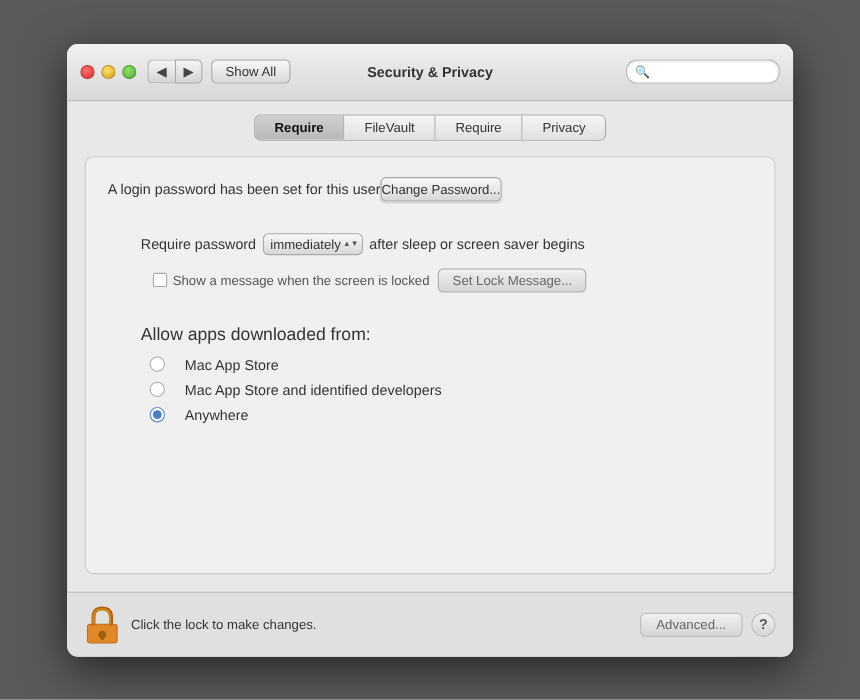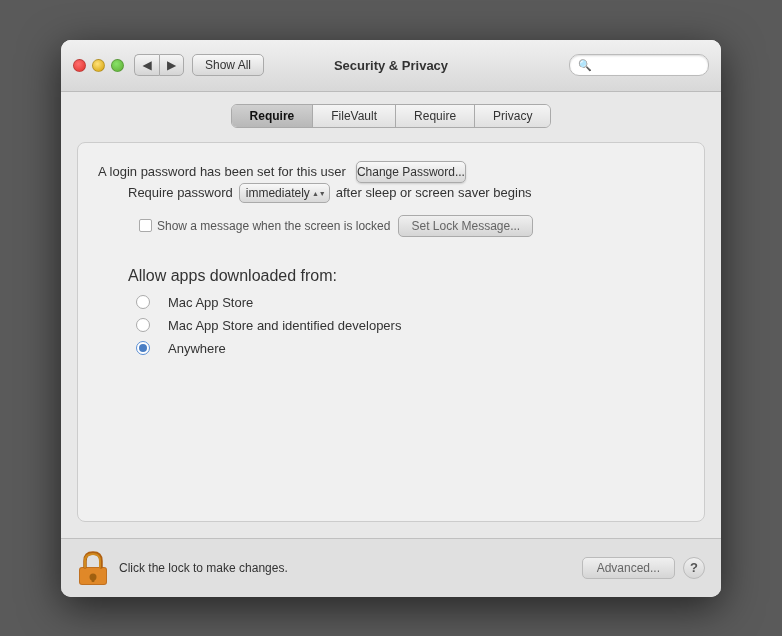--- a/index.html
+++ b/index.html
@@ -169,22 +169,21 @@
       background: #f0f0f0;
       border: 1px solid #ccc;
       border-radius: 8px;
       padding: 18px 20px;
       min-height: 380px;
     }
 
     .login-password-row {
       display: flex;
       align-items: center;
-      margin-bottom: 0;
-      gap: 10px;
+      margin-bottom: 29px;
     }
 
     .login-password-text {
       font-size: 13px;
       color: #333;
     }
 
     .change-password-btn {
       padding: 3px 0;
       font-size: 12px;

